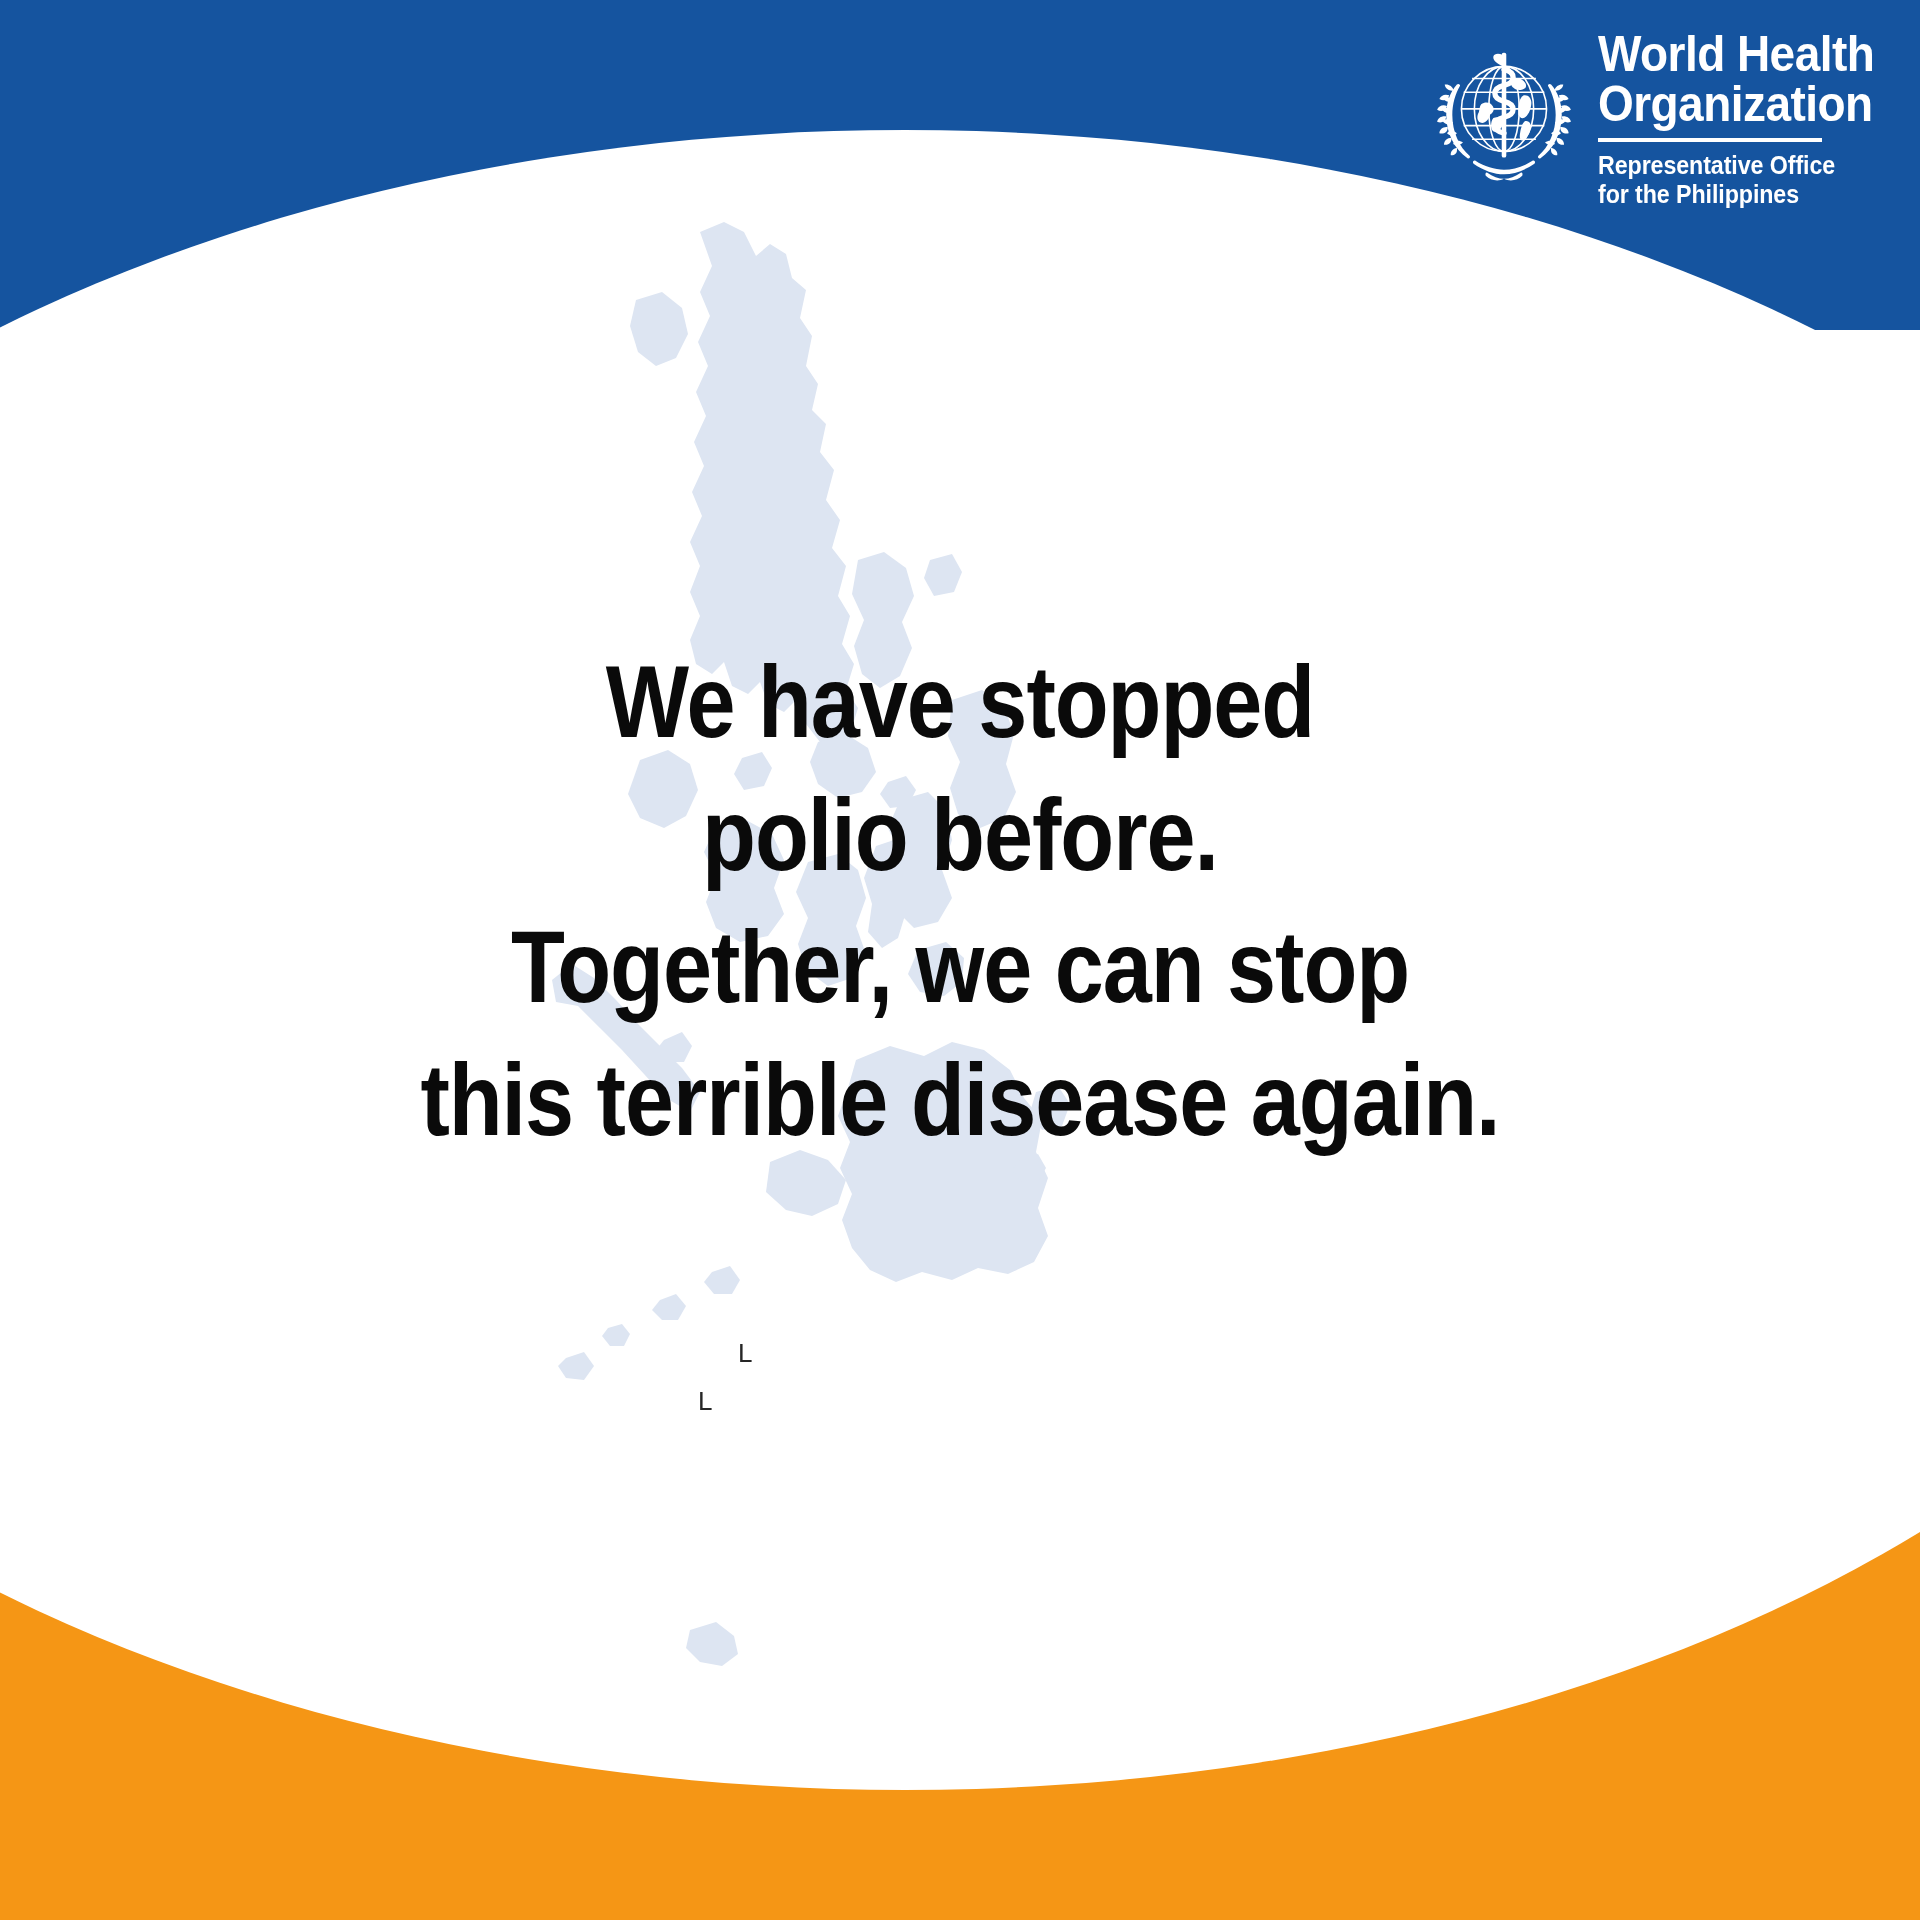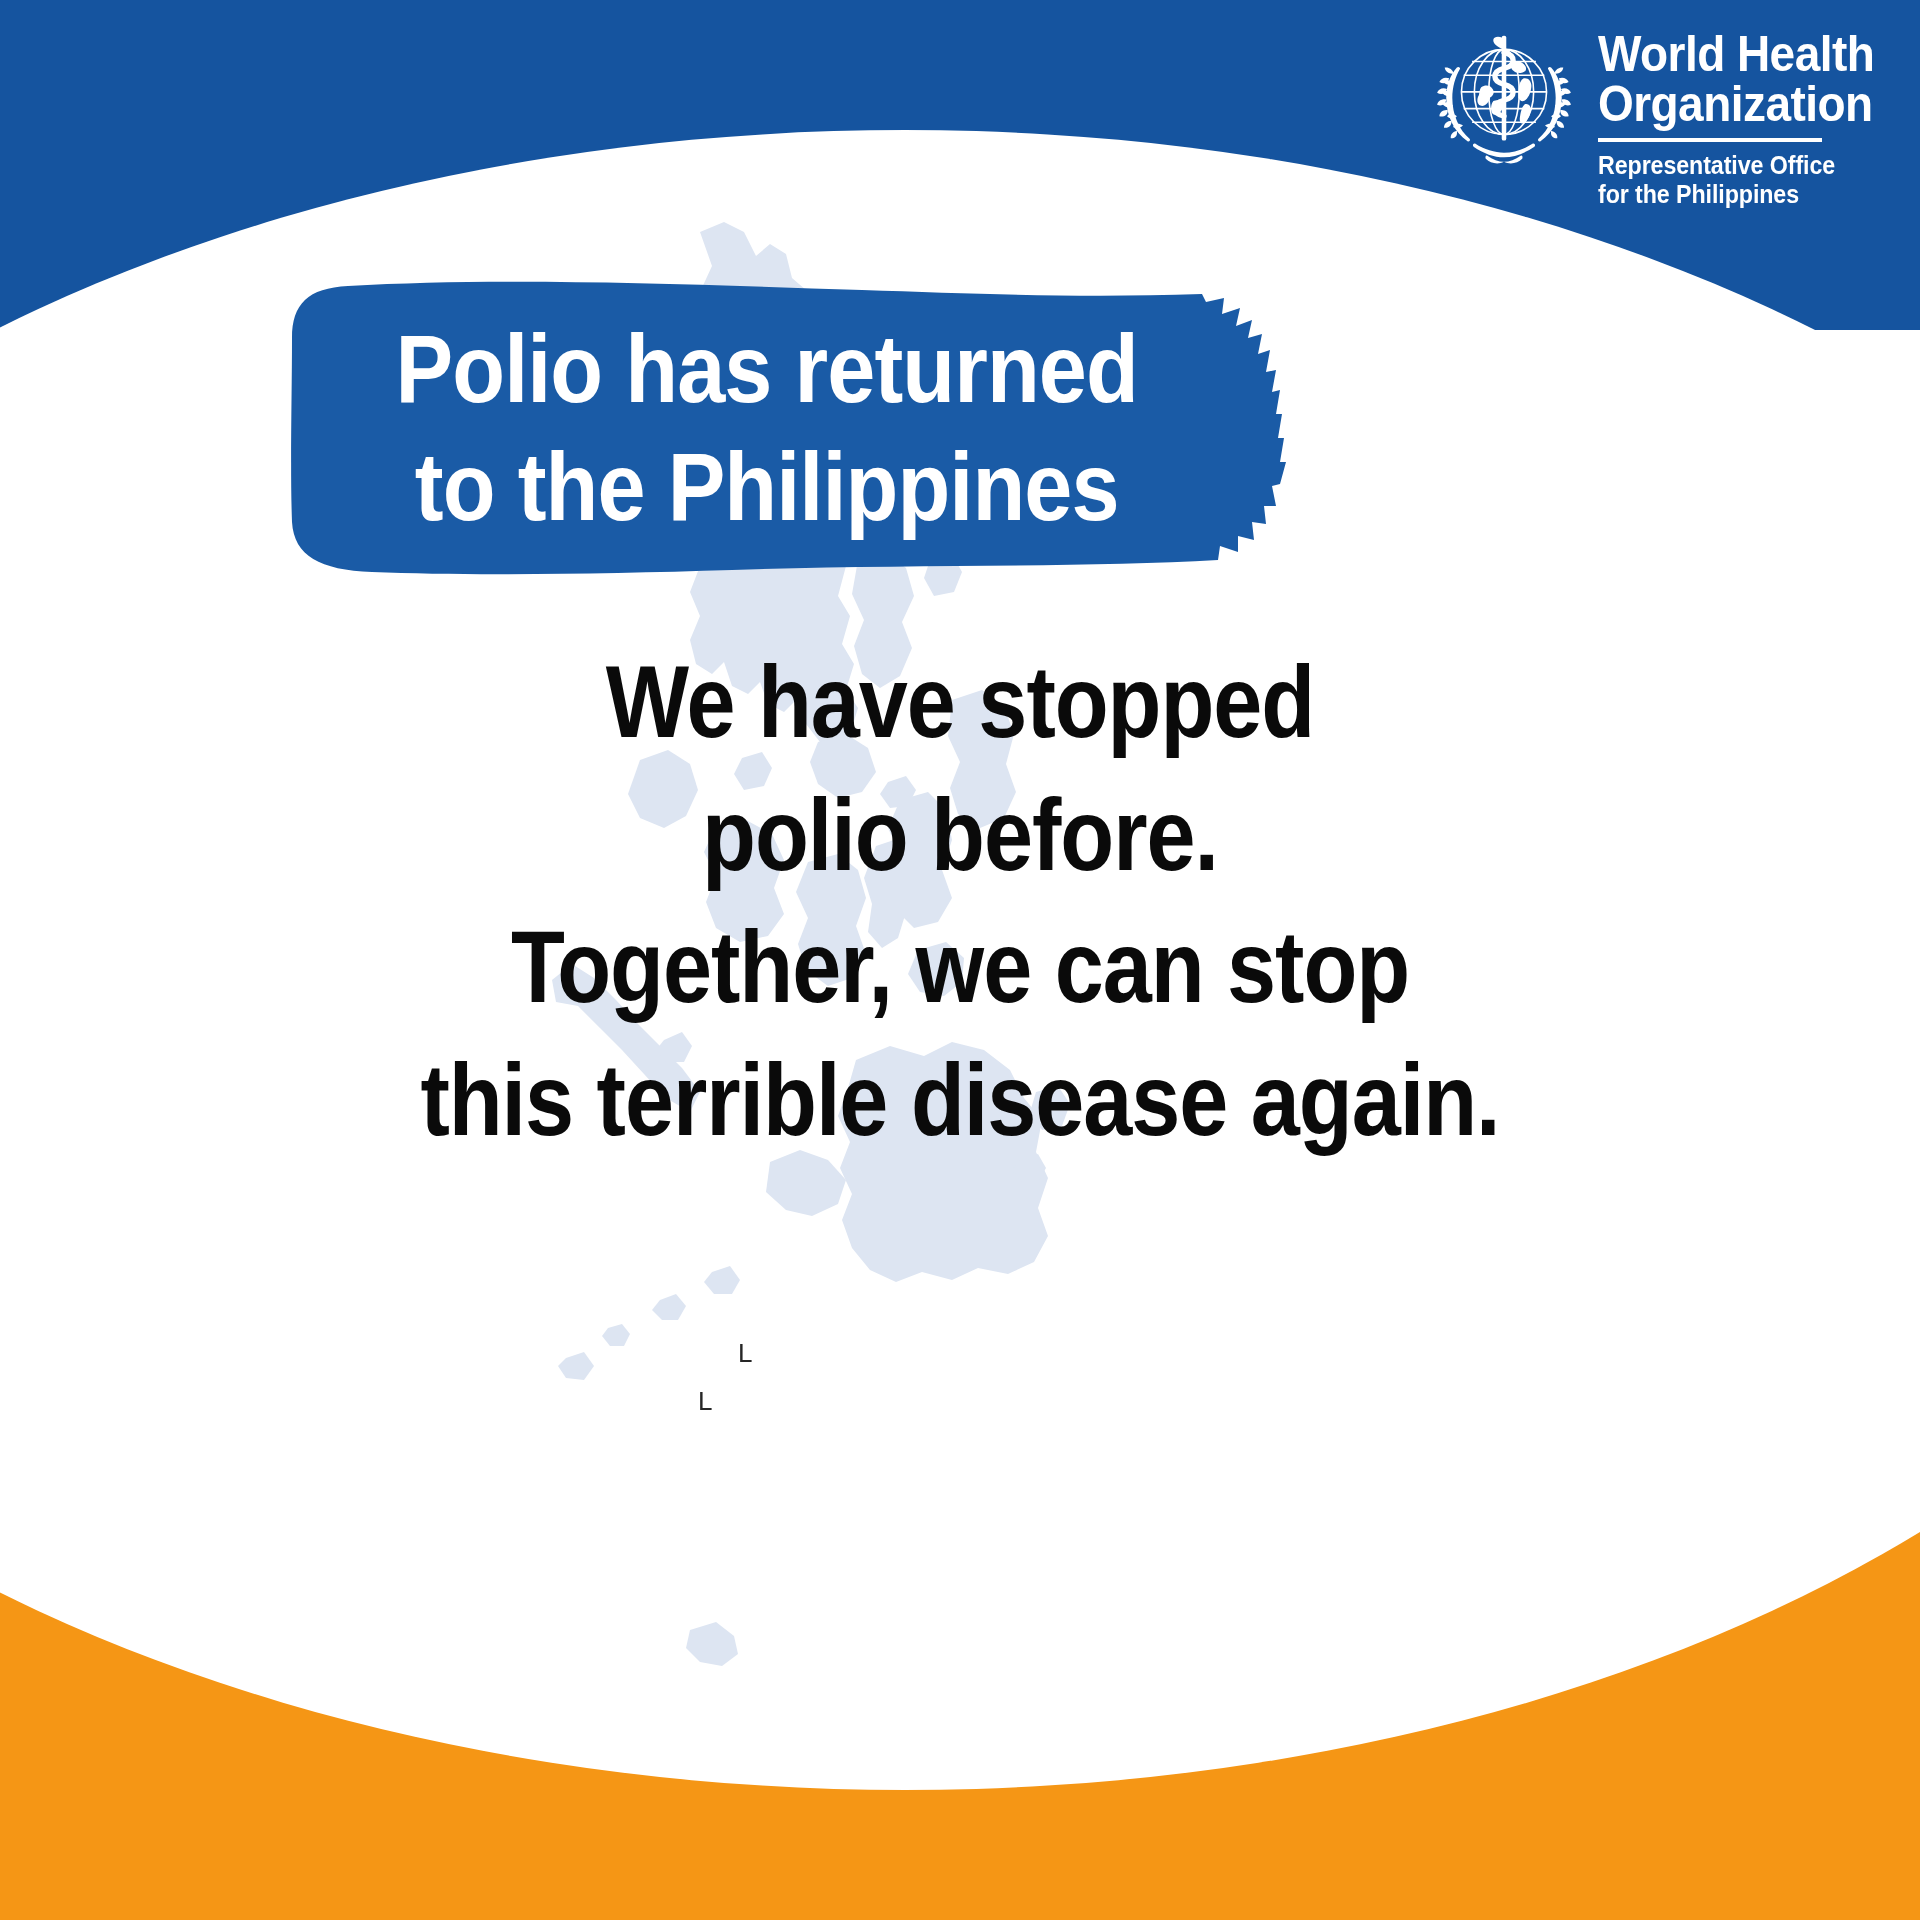--- a/index.html
+++ b/index.html
@@ -31,21 +31,21 @@
     width:1920px; height:1920px;
     z-index:1;
   }
 
   
   #who-logo {
     position:absolute;
     top:22px; right:22px;
     z-index:5;
     display:flex;
-    align-items:flex-start;
+    align-items:center;
     gap:18px;
   }
   #who-emblem { width:152px; height:152px; flex:none; display:block; }
 
   #who-wordmark {
     display:flex;
     flex-direction:column;
     justify-content:flex-start;
     padding-top:8px;
   }
@@ -329,42 +329,20 @@
 
     <div id="who-wordmark">
       <div class="who-line">World Health</div>
       <div class="who-line">Organization</div>
       <div id="who-rule"></div>
       <div class="who-sub">Representative Office</div>
       <div class="who-sub">for the Philippines</div>
     </div>
   </div>
 
-  <div id="headline-banner">
-    <svg id="brush-svg" viewBox="0 0 1040 322" preserveAspectRatio="none">
-      <path fill="#1A5BA6" d="
-        M 30,70
-        C 30,36 46,20 86,18
-        C 240,9 420,16 600,22
-        C 720,26 820,30 940,26
-        L 944,34 L 962,30 L 960,46 L 978,40 L 974,58 L 990,52 L 986,70
-        L 1000,66 L 996,86 L 1008,82 L 1004,104 L 1014,102 L 1010,124
-        L 1018,122 L 1014,146 L 1020,146 L 1016,170 L 1022,170 L 1018,194
-        L 1024,194 L 1018,216 L 1010,218 L 1014,238 L 1002,238 L 1004,256
-        L 990,254 L 992,272 L 976,268 L 976,284 L 958,278 L 956,292
-        C 820,300 640,296 470,302
-        C 340,306 210,308 110,304
-        C 58,302 32,288 30,254
-        C 28,200 30,126 30,70 Z"></path>
-    </svg>
-    <div id="headline-text">
-      <span class="hl">Polio has returned</span>
-      <span class="hl">to the Philippines</span>
-    </div>
-  </div>
 
   <div id="body-message">
     <span class="bl">We have stopped</span>
     <span class="bl">polio before.</span>
     <span class="bl">Together, we can stop</span>
     <span class="bl">this terrible disease again.</span>
   </div>
 
 </div>
 

